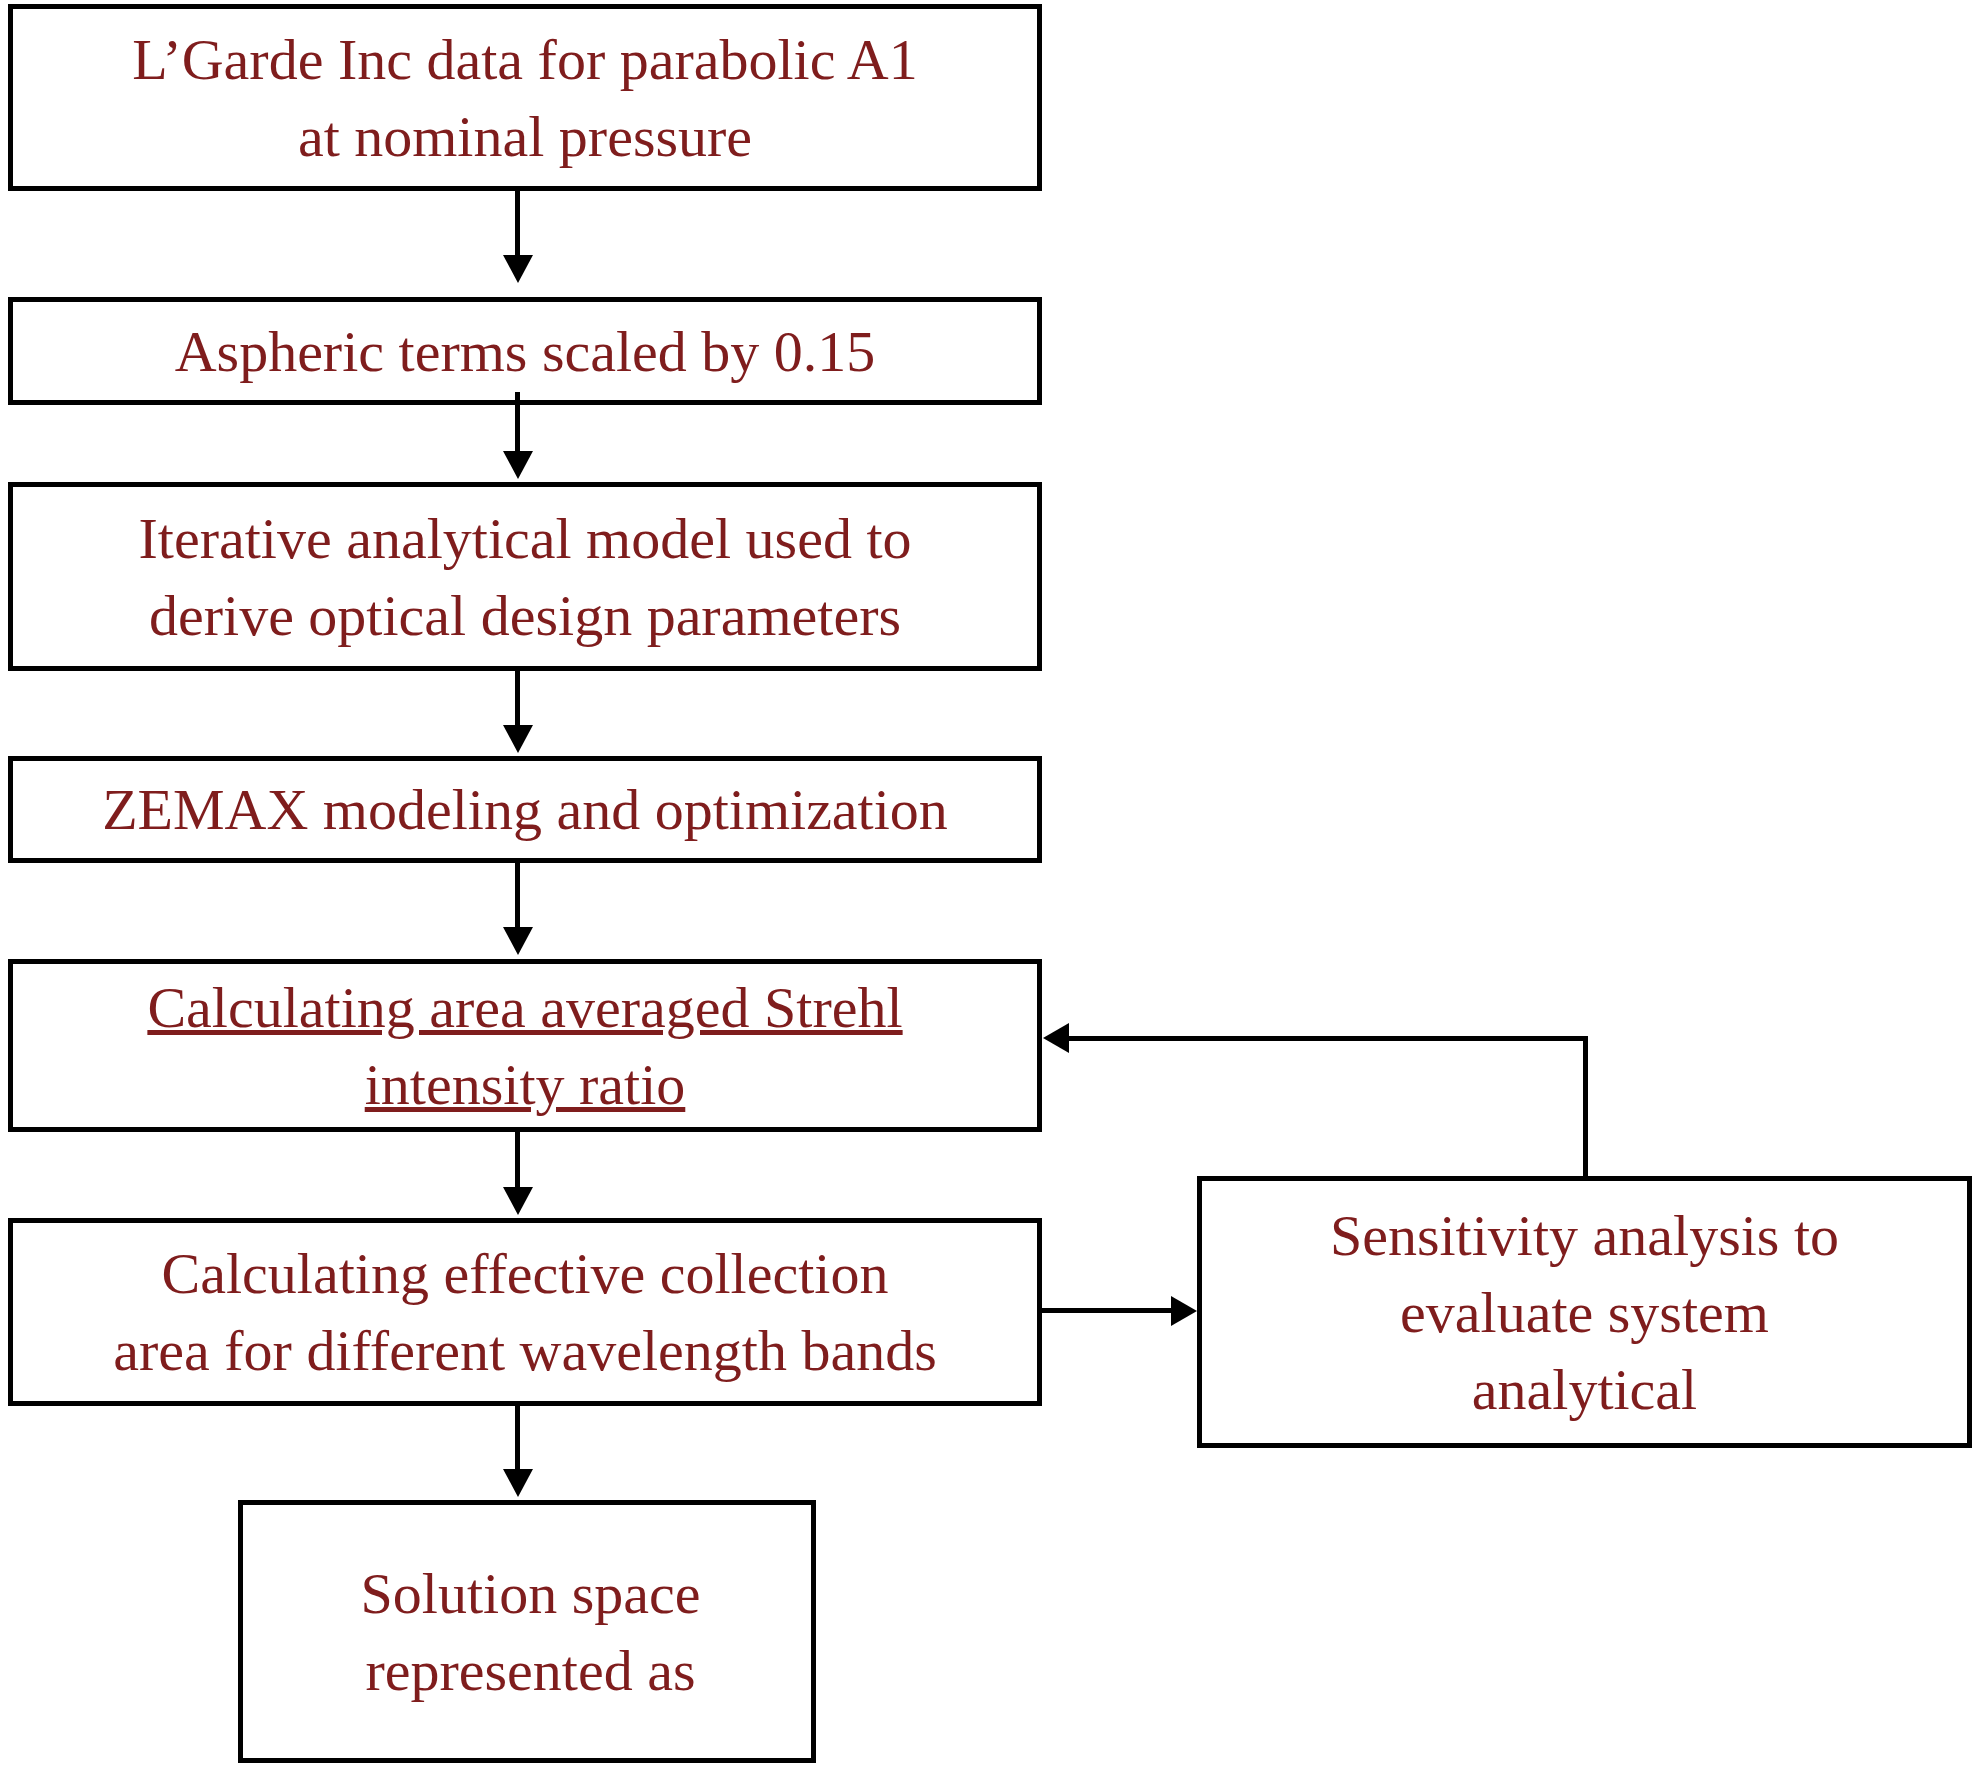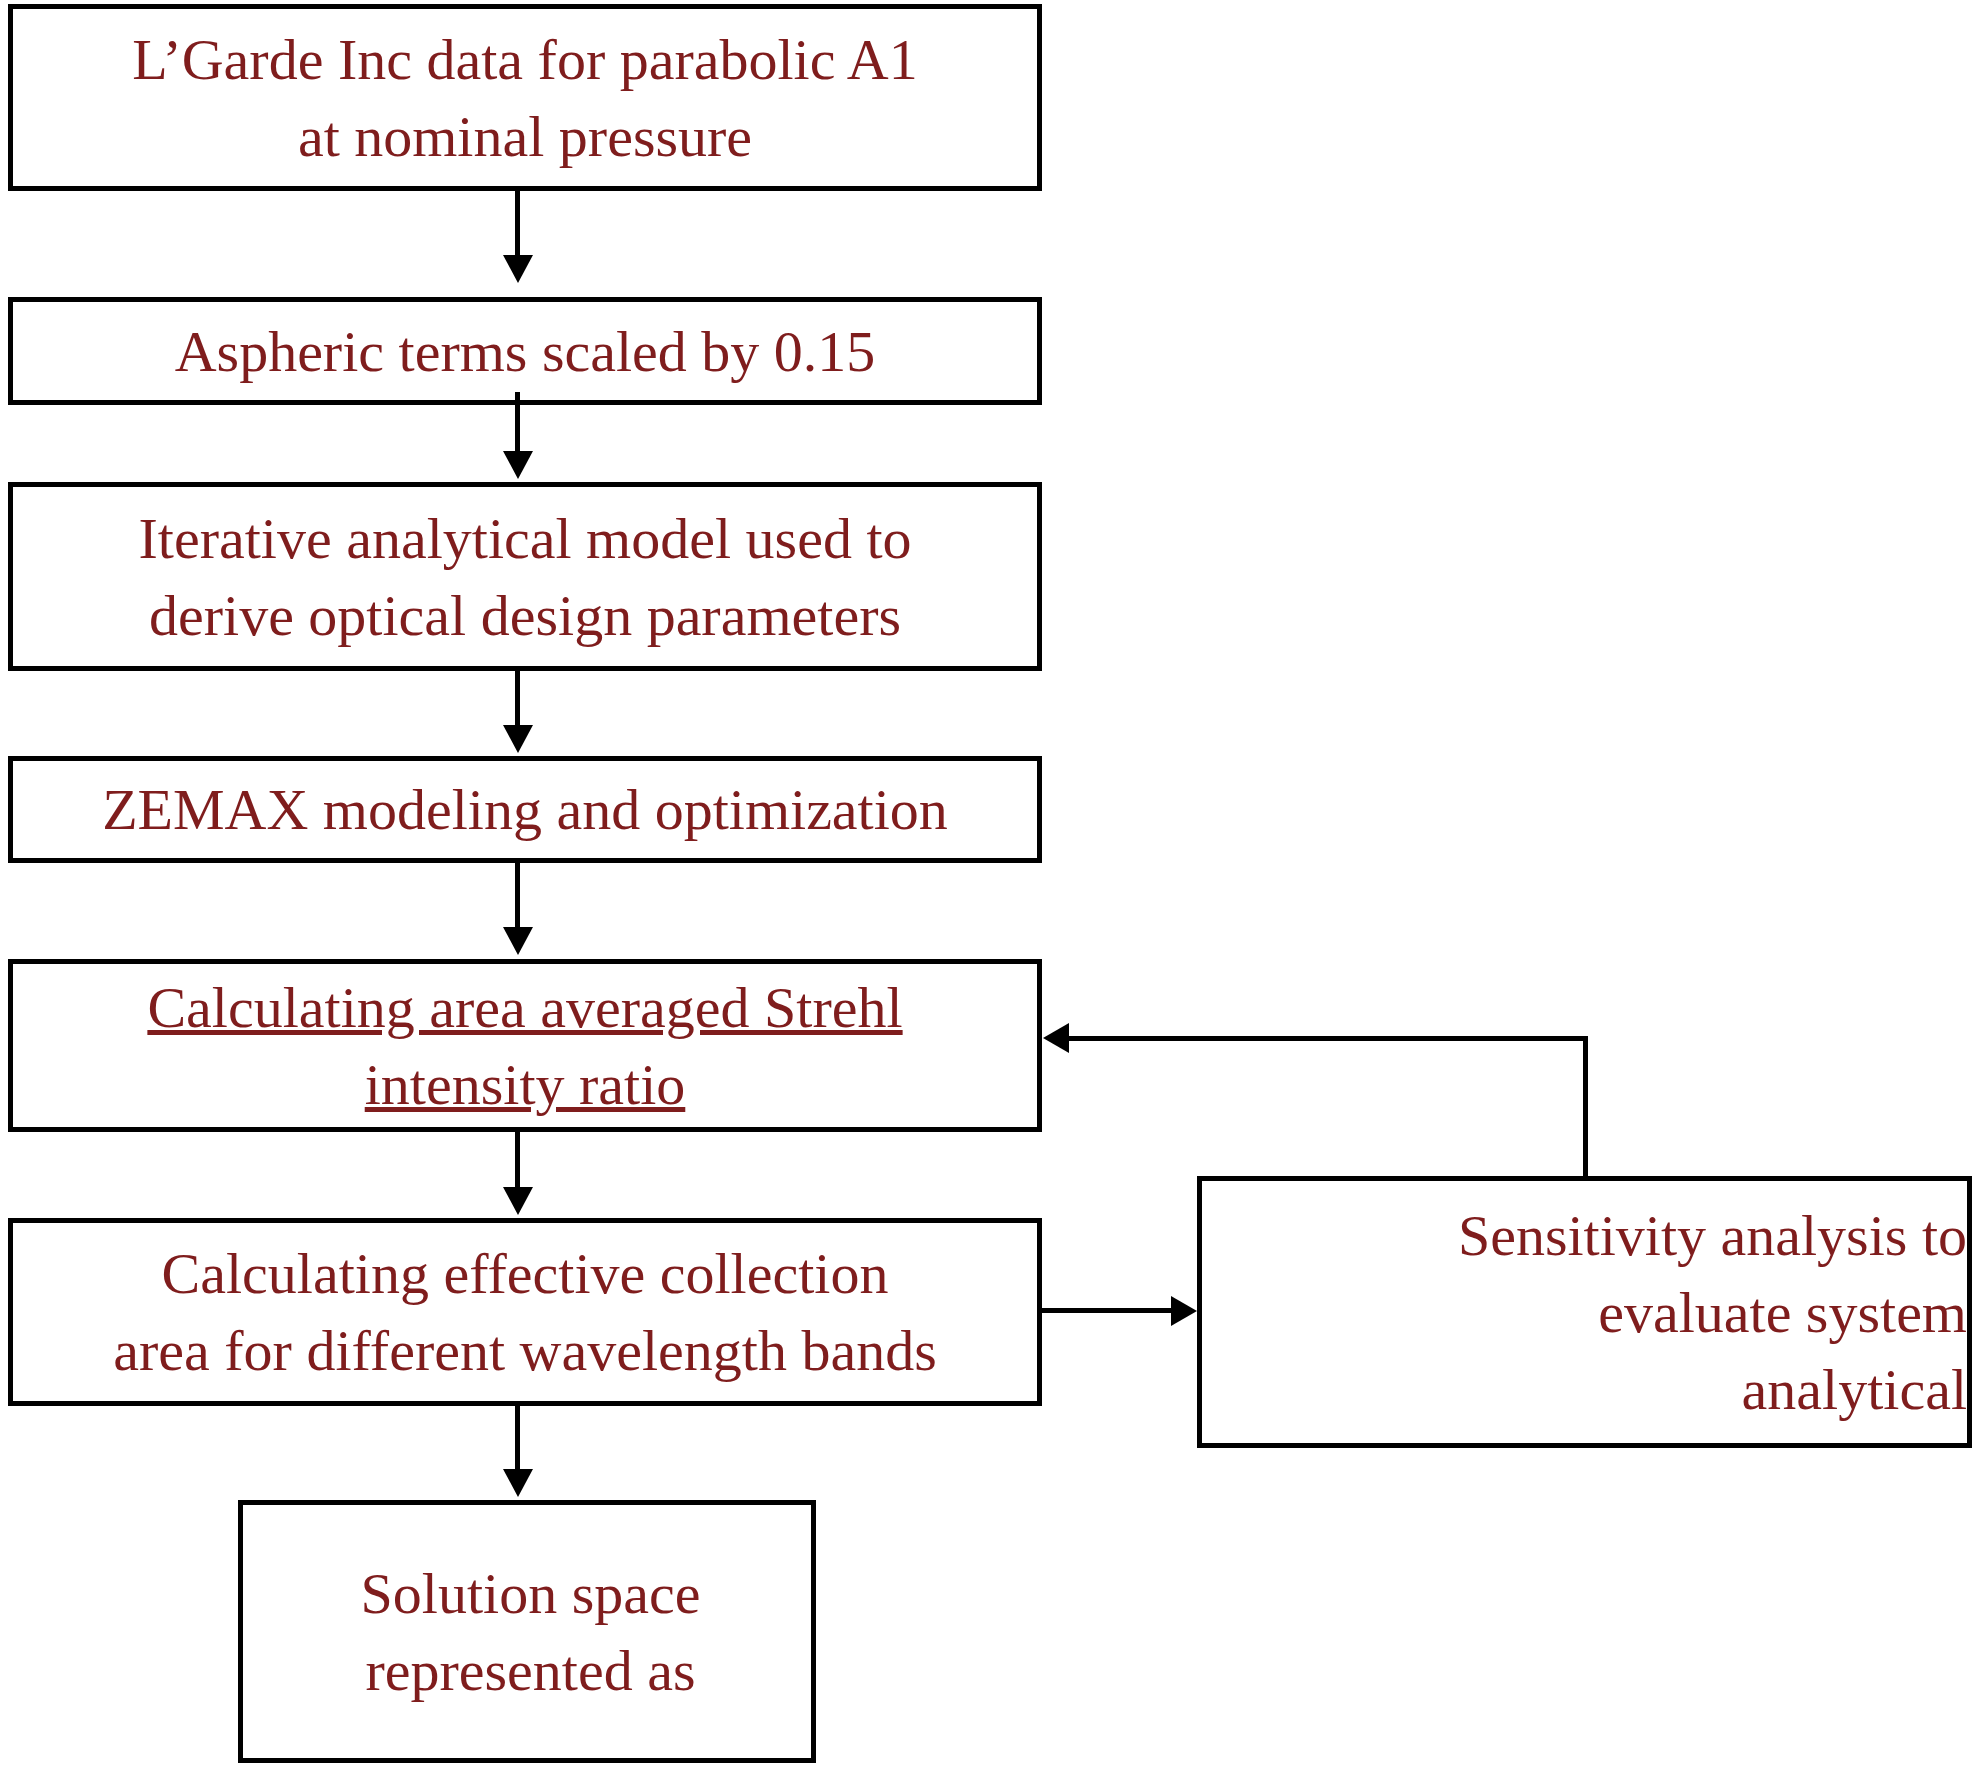--- a/index.html
+++ b/index.html
@@ -76,21 +76,21 @@
   <div>
     <div class="vline" style="left:515px;top:1405px;width:5px;height:64px;"></div>
     <div class="ah ah-down" style="left:503px;top:1469px;"></div>
   </div>
 
   <div class="fbox" style="left:238px;top:1500px;width:578px;height:263px;padding-left:7px;">
     <span class="ln">Solution space</span>
     <span class="ln">represented as</span>
   </div>
 
-  <div class="fbox" style="left:1197px;top:1176px;width:775px;height:272px;align-items:flex-end;">
+  <div class="fbox" style="left:1197px;top:1176px;width:775px;height:272px;">
     <span class="ln">Sensitivity analysis to</span>
     <span class="ln">evaluate system</span>
     <span class="ln">analytical</span>
   </div>
 
   <div>
     <div class="hline" style="left:1042px;top:1308px;width:129px;height:5px;"></div>
     <div class="ah ah-right" style="left:1171px;top:1296px;"></div>
   </div>
 

